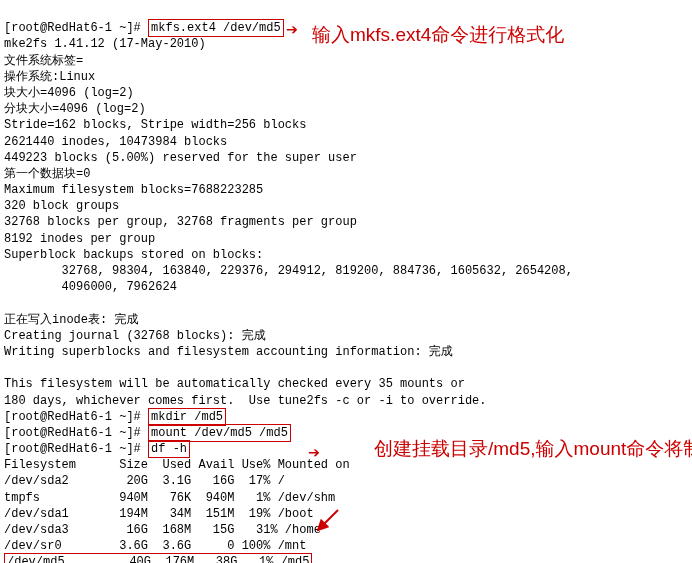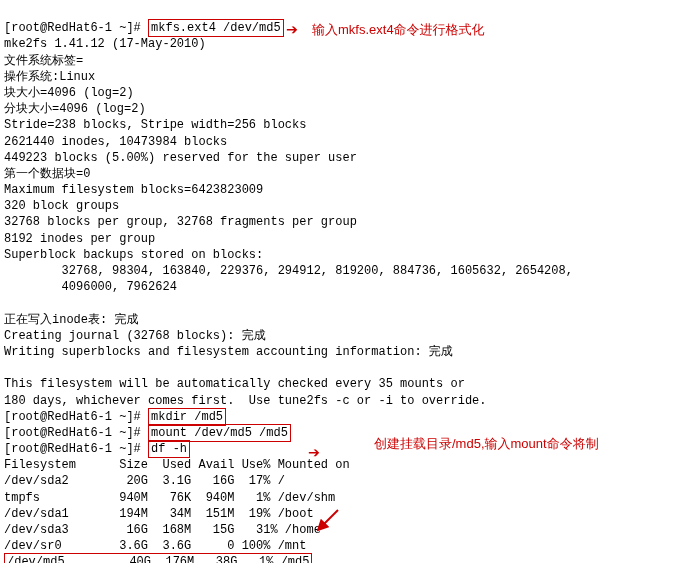--- a/index.html
+++ b/index.html
@@ -17,21 +17,21 @@
   .prompt { display: inline; }
   .boxed {
     border: 1.5px solid #c00;
     display: inline-block;
     padding: 0 2px;
     margin: -1px 0;
   }
   .annot {
     position: absolute;
     font-family: Arial, "Microsoft YaHei", sans-serif;
-    font-size: 13px;
+    font-size: 19px;
     color: #c00;
     line-height: 1.6;
     pointer-events: none;
   }
   .arrow {
     position: absolute;
     color: #c00;
     font-size: 20px;
     font-weight: bold;
     pointer-events: none;
@@ -42,25 +42,25 @@
 </head>
 <body>
 
 <div class="term">
 <span class="row"><span class="prompt">[root@RedHat6-1 ~]# </span><span class="boxed"><span>mkfs.ext4 /dev/md5</span></span></span>
 <span class="row">mke2fs 1.41.12 (17-May-2010)</span>
 <span class="row">文件系统标签=</span>
 <span class="row">操作系统:Linux</span>
 <span class="row">块大小=4096 (log=2)</span>
 <span class="row">分块大小=4096 (log=2)</span>
-<span class="row">Stride=238 blocks, Stripe width=256 blocks</span>
+<span class="row">Stride=162 blocks, Stripe width=256 blocks</span>
 <span class="row">2621440 inodes, 10473984 blocks</span>
 <span class="row">449223 blocks (5.00%) reserved for the super user</span>
 <span class="row">第一个数据块=0</span>
-<span class="row">Maximum filesystem blocks=6423823009</span>
+<span class="row">Maximum filesystem blocks=7688223285</span>
 <span class="row">320 block groups</span>
 <span class="row">32768 blocks per group, 32768 fragments per group</span>
 <span class="row">8192 inodes per group</span>
 <span class="row">Superblock backups stored on blocks:</span>
 <span class="row">        32768, 98304, 163840, 229376, 294912, 819200, 884736, 1605632, 2654208,</span>
 <span class="row">        4096000, 7962624</span>
 <span class="row"></span>
 <span class="row">正在写入inode表: 完成</span>
 <span class="row">Creating journal (32768 blocks): 完成</span>
 <span class="row">Writing superblocks and filesystem accounting information: 完成</span>

